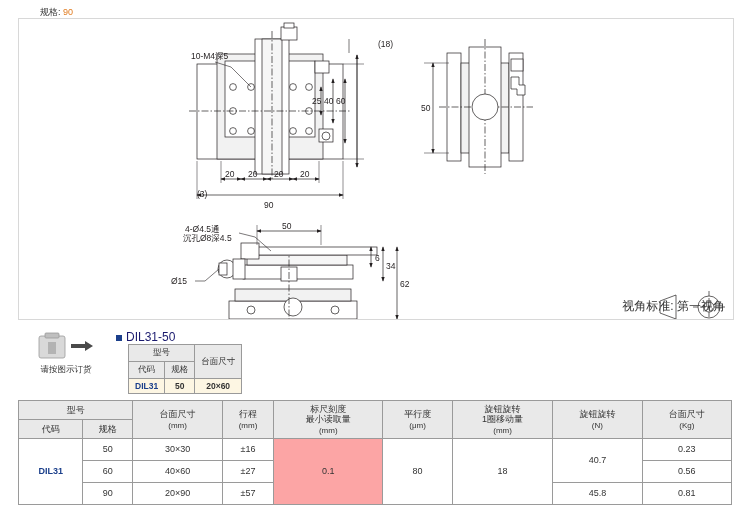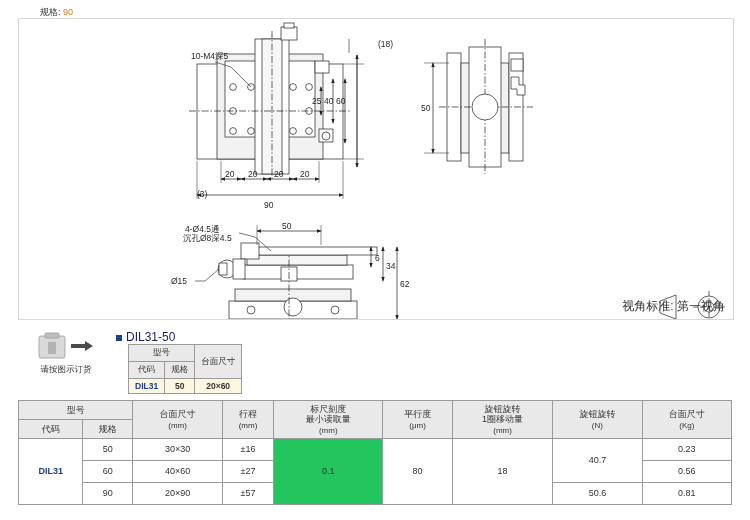--- a/index.html
+++ b/index.html
@@ -51,21 +51,21 @@
     position:absolute;left:18px;top:400px;border-collapse:collapse;
     width:714px;
   }
   .spec-table td,.spec-table th{
     border:1px solid #9a9a9a;font-size:9px;text-align:center;color:#333;
     font-weight:normal;padding:1px 2px;line-height:1.15;
   }
   .spec-table thead td{background:#e9e9e9;height:16px;}
   .spec-table tbody td{height:19px;background:#ffffff;}
   .spec-table .code{color:#1b3f8b;font-weight:bold;}
-  .spec-table .cream{background:#22c55e;}
+  .spec-table .cream{background:#fca5a5;}
   .sub{font-size:8px;}
 </style>
 </head>
 <body>
 
 <div class="spec-label">
   <span>规格:</span>
   <span class="val">90</span>
 </div>
 
@@ -302,17 +302,17 @@
     <tr>
       <td>60</td>
       <td>40×60</td>
       <td>±27</td>
       <td>0.56</td>
     </tr>
     <tr>
       <td>90</td>
       <td>20×90</td>
       <td>±57</td>
-      <td>50.6</td>
+      <td>45.8</td>
       <td>0.81</td>
     </tr>
   </tbody>
 </table>
 
 </body></html>

